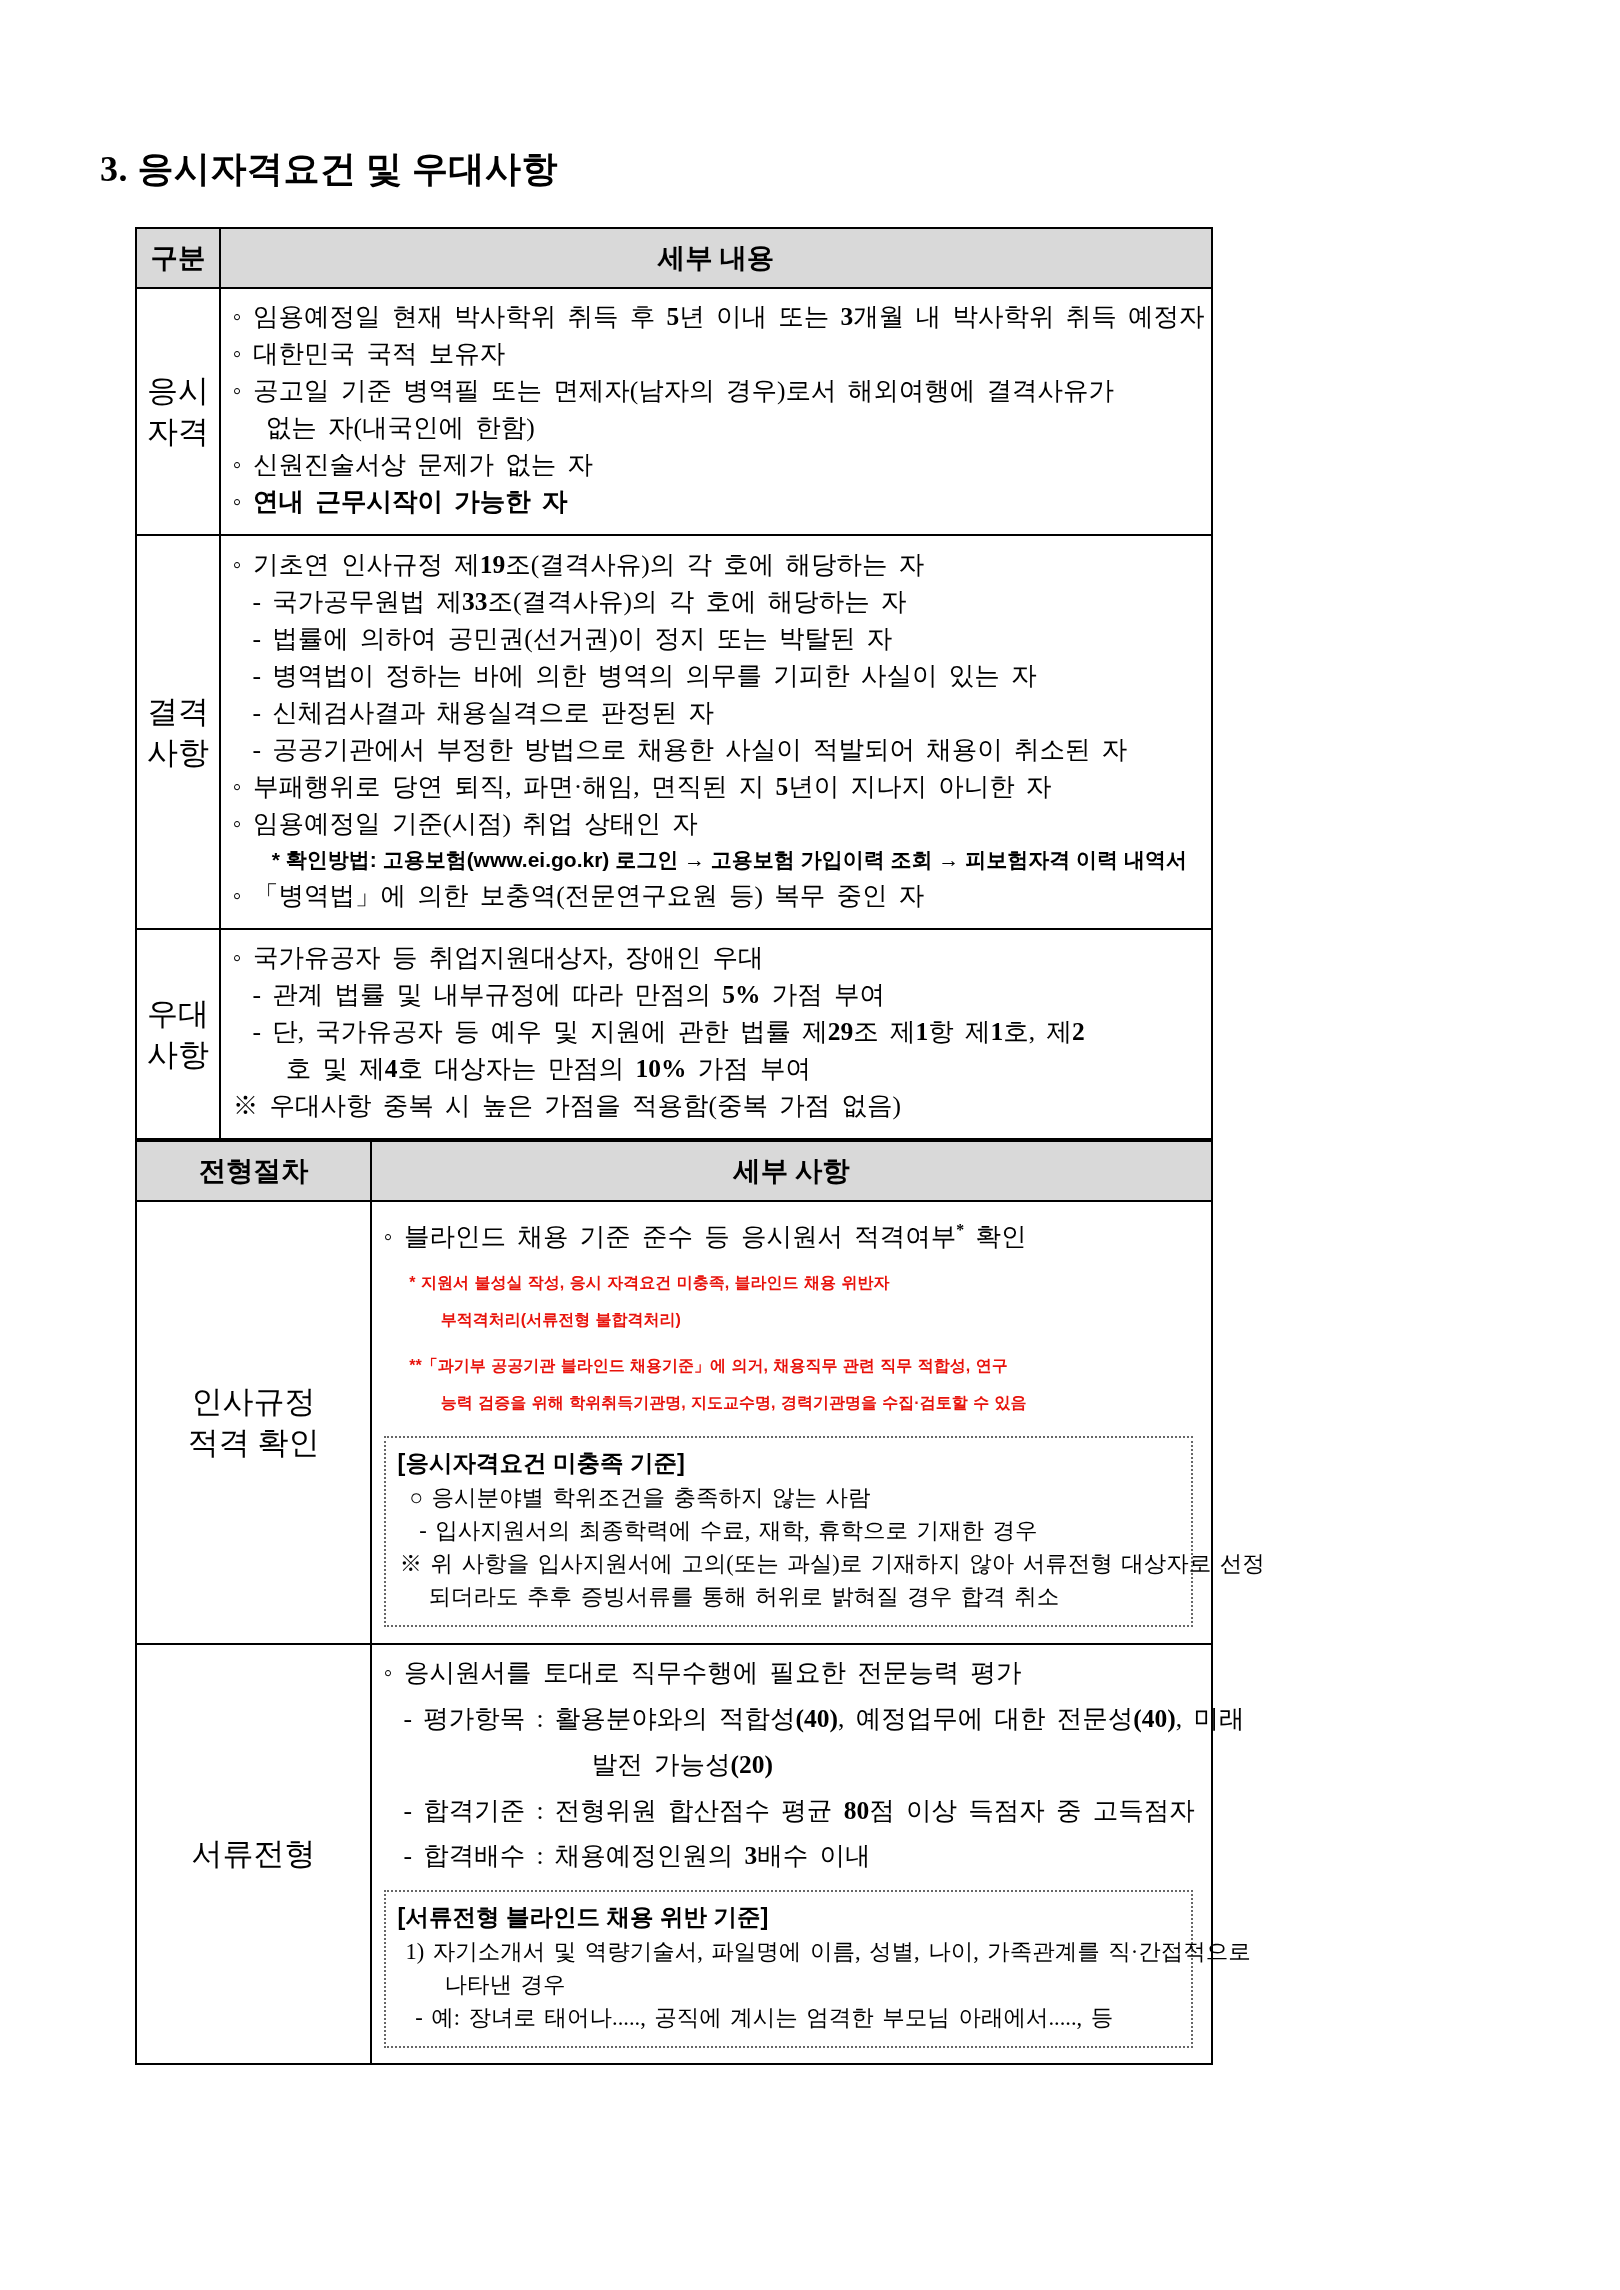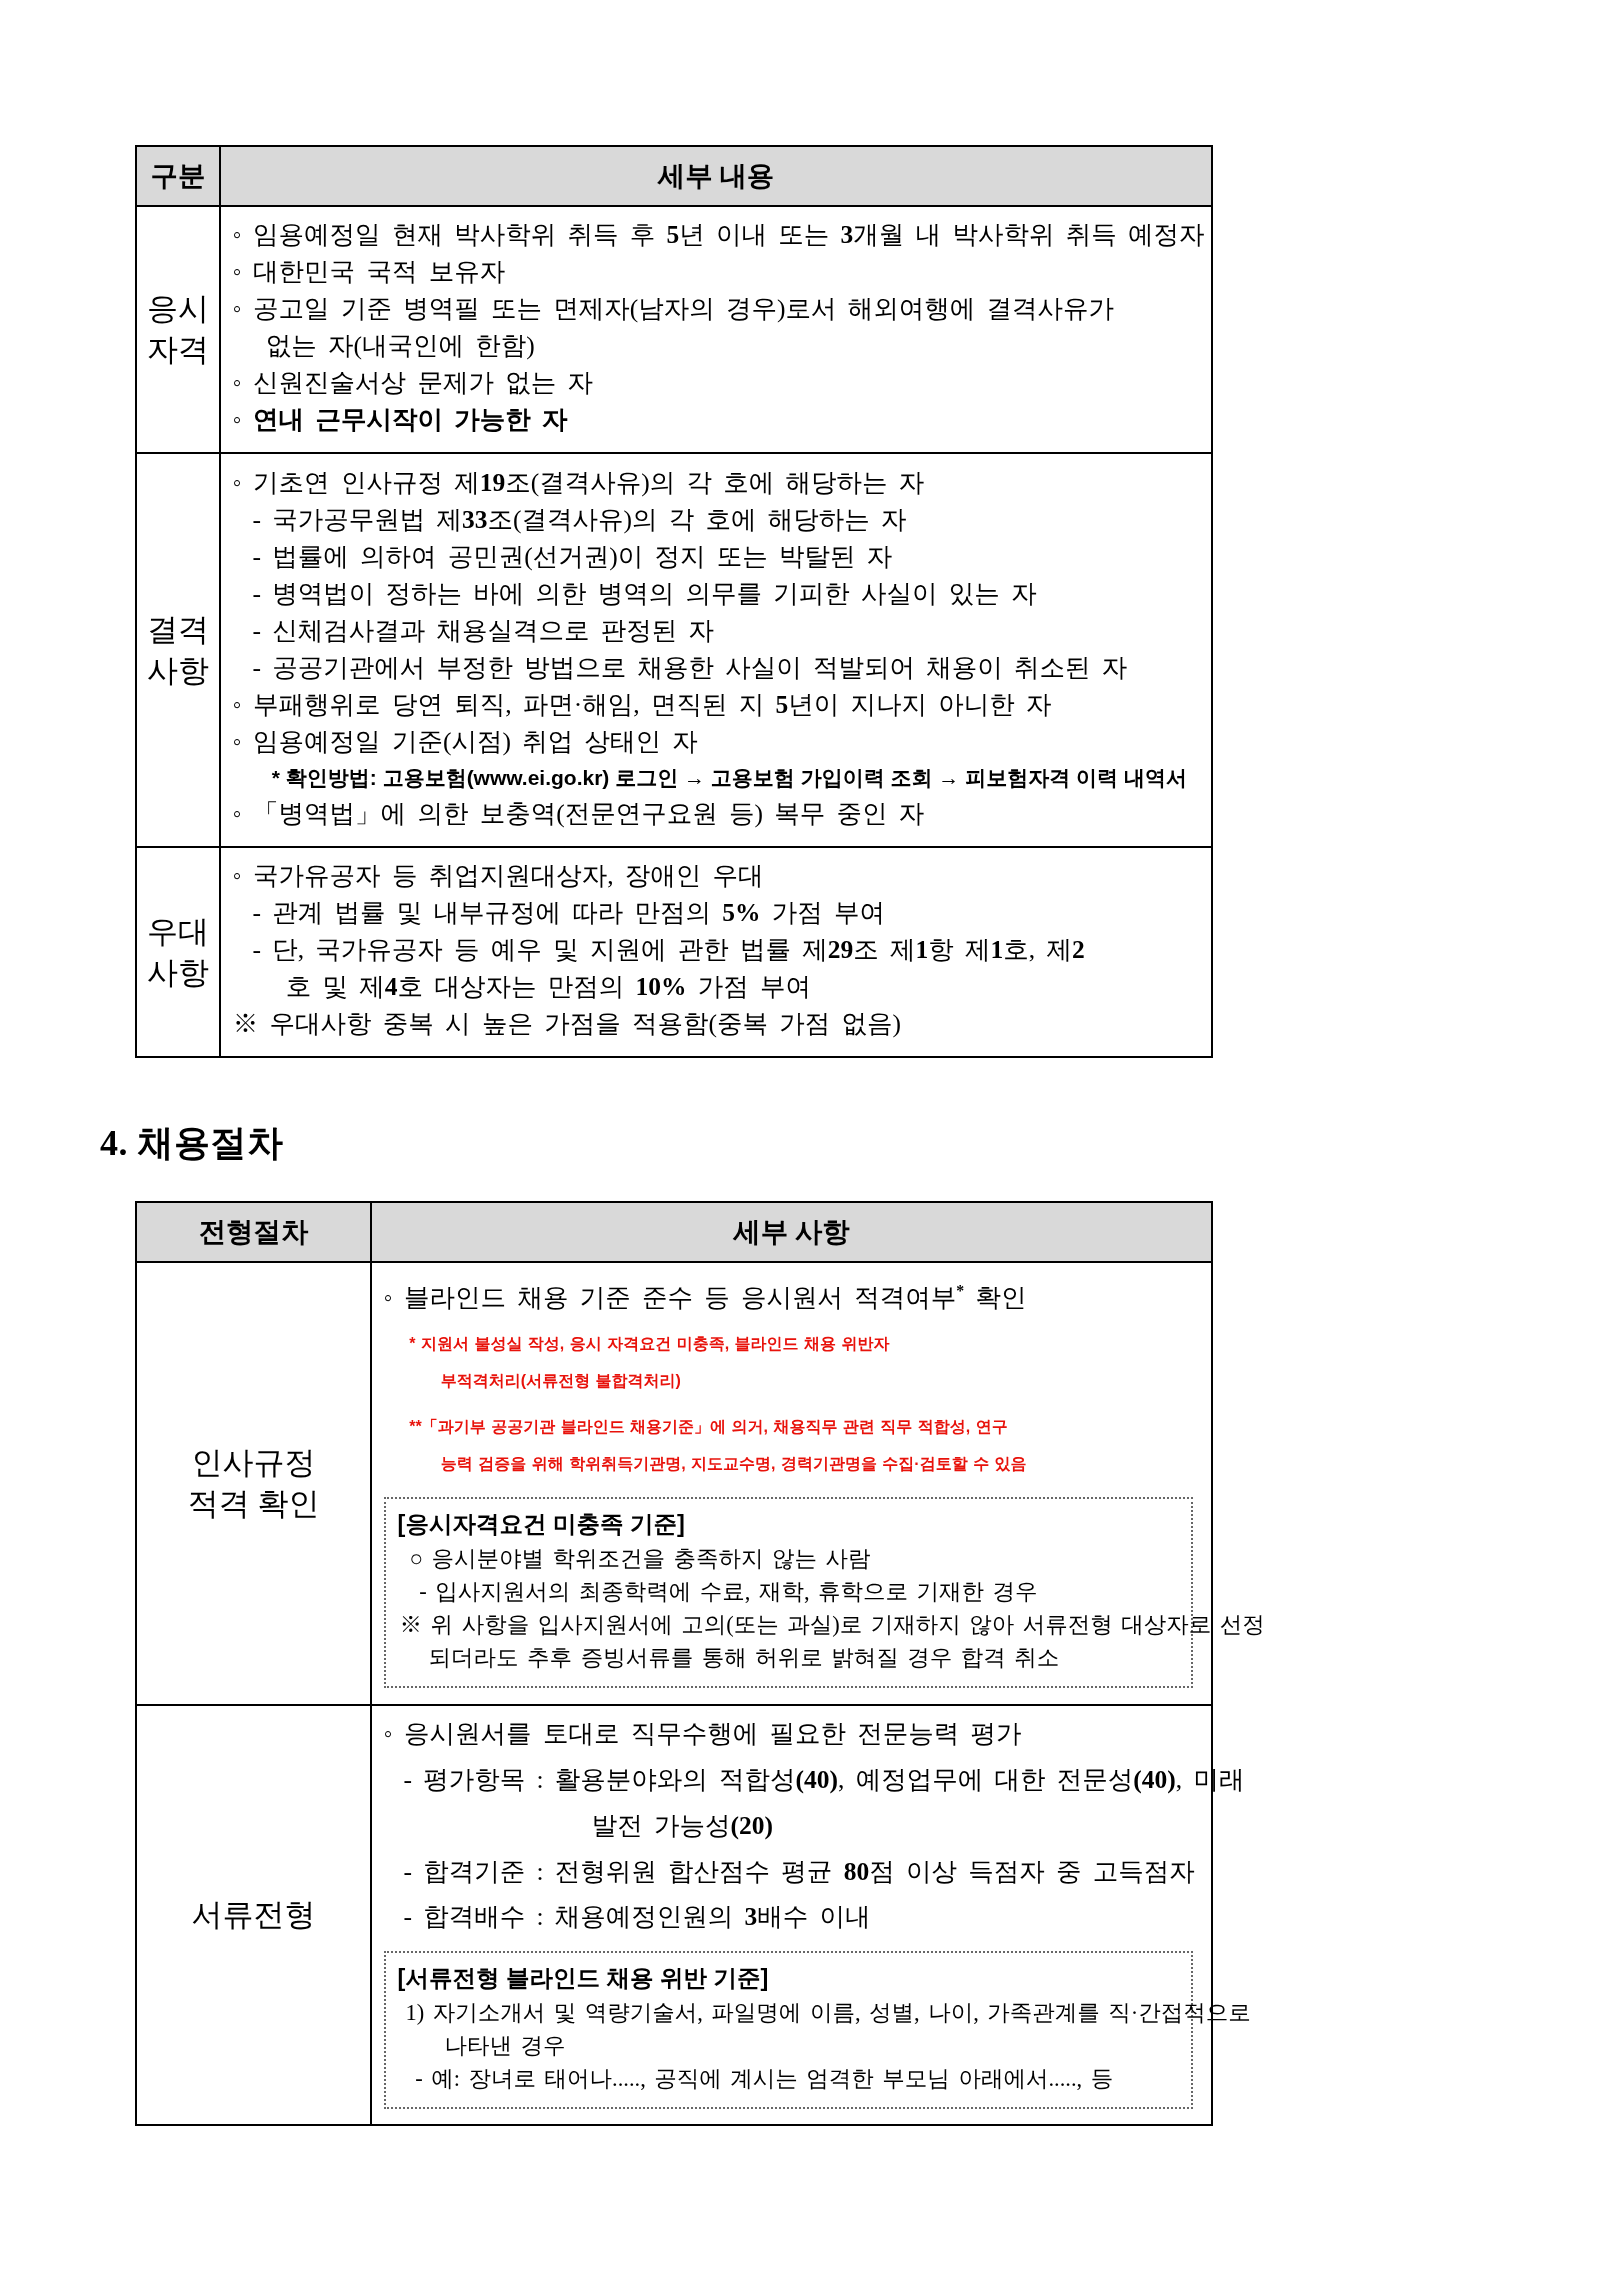--- a/index.html
+++ b/index.html
@@ -85,20 +85,21 @@
   .bnc{padding-left:47px;}
   .bd2{padding-left:17.6px;}
   .b{font-weight:bold;}
   .sup{vertical-align:super;font-size:0.62em;font-weight:bold;}
 </style>
 </head>
 <body>
 
 <div class="page">
 
+  <h2 class="sec-title">3. 응시자격요건 및 우대사항</h2>
 
   <table class="doc">
     <colgroup>
         <col style="width:84px">
         <col>
       </colgroup>
     <thead>
       <tr>
         <th>구분</th>
         <th>세부 내용</th>
@@ -140,21 +141,20 @@
           <div class="ln"><span>◦ 국가유공자 등 취업지원대상자, 장애인 우대</span></div>
           <div class="ln sub"><span>- 관계 법률 및 내부규정에 따라 만점의 </span><span class="b">5%</span><span> 가점 부여</span></div>
           <div class="ln sub"><span>- 단, 국가유공자 등 예우 및 지원에 관한 법률 제</span><span class="b">29</span><span>조 제</span><span class="b">1</span><span>항 제</span><span class="b">1</span><span>호, 제</span><span class="b">2</span></div>
           <div class="ln cont2"><span>호 및 제</span><span class="b">4</span><span>호 대상자는 만점의 </span><span class="b">10%</span><span> 가점 부여</span></div>
           <div class="ln"><span>※ 우대사항 중복 시 높은 가점을 적용함(중복 가점 없음)</span></div>
         </td>
       </tr>
     </tbody>
   </table>
 
-  <h2 class="sec-title second">4. 채용절차</h2>
 
   <table class="doc">
     <colgroup>
         <col style="width:235px">
         <col>
       </colgroup>
     <thead>
       <tr>
         <th>전형절차</th>
         <th>세부 사항</th>

